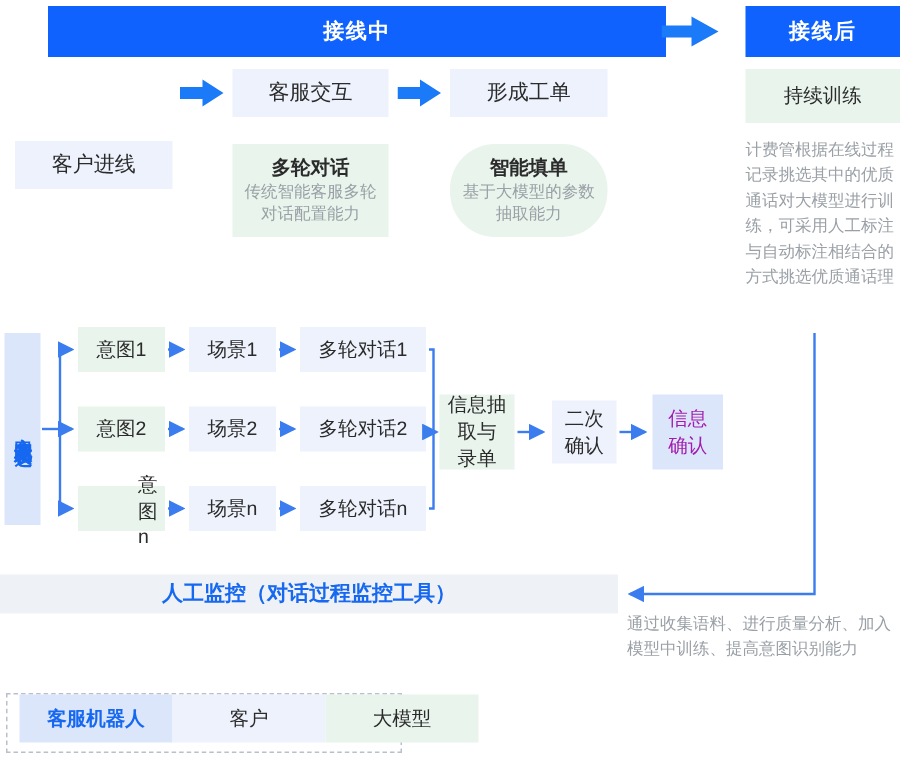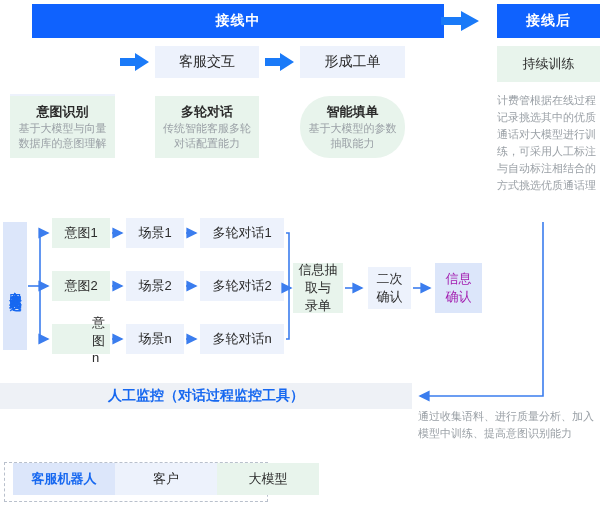--- a/index.html
+++ b/index.html
@@ -129,25 +129,20 @@
     <svg width="30" height="20" viewBox="0 0 30 20">
       <path d="M0,6 L15,6 L15,1 L29,10 L15,19 L15,14 L0,14 Z" fill="#1A7AF8"></path>
     </svg>
   </div>
   <div class="chev" style="left:265px;top:52px;">
     <svg width="30" height="20" viewBox="0 0 30 20">
       <path d="M0,6 L15,6 L15,1 L29,10 L15,19 L15,14 L0,14 Z" fill="#1A7AF8"></path>
     </svg>
   </div>
 
-  <div class="abs cap-card" style="left:10px;top:96px;width:105px;height:62px;">
-    <div class="cap-title">意图识别</div>
-    <div class="cap-desc">基于大模型与向量</div>
-    <div class="cap-desc">数据库的意图理解</div>
-  </div>
 
   <div class="abs cap-card" style="left:155px;top:96px;width:104px;height:62px;">
     <div class="cap-title">多轮对话</div>
     <div class="cap-desc">传统智能客服多轮</div>
     <div class="cap-desc">对话配置能力</div>
   </div>
 
   <div class="abs cap-card" style="left:300px;top:96px;width:105px;height:62px;border-radius:30px;">
     <div class="cap-title">智能填单</div>
     <div class="cap-desc">基于大模型的参数</div>

